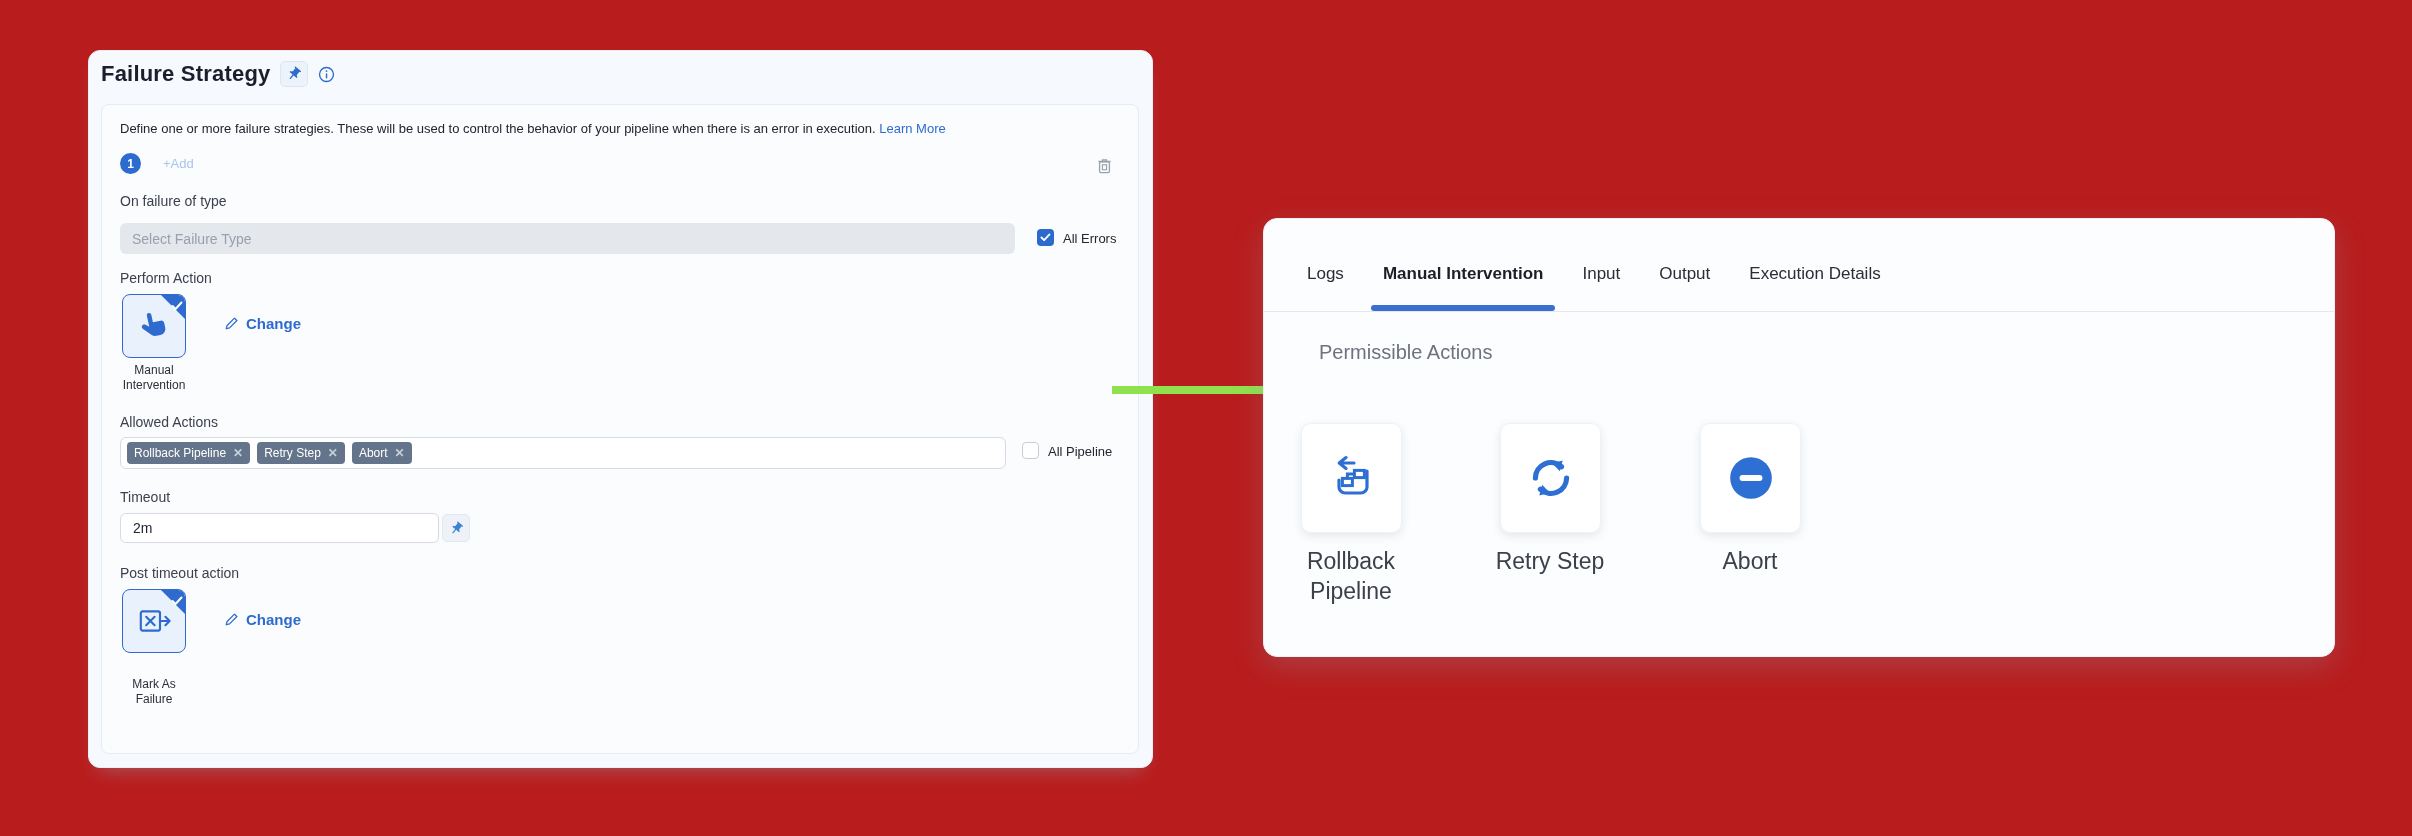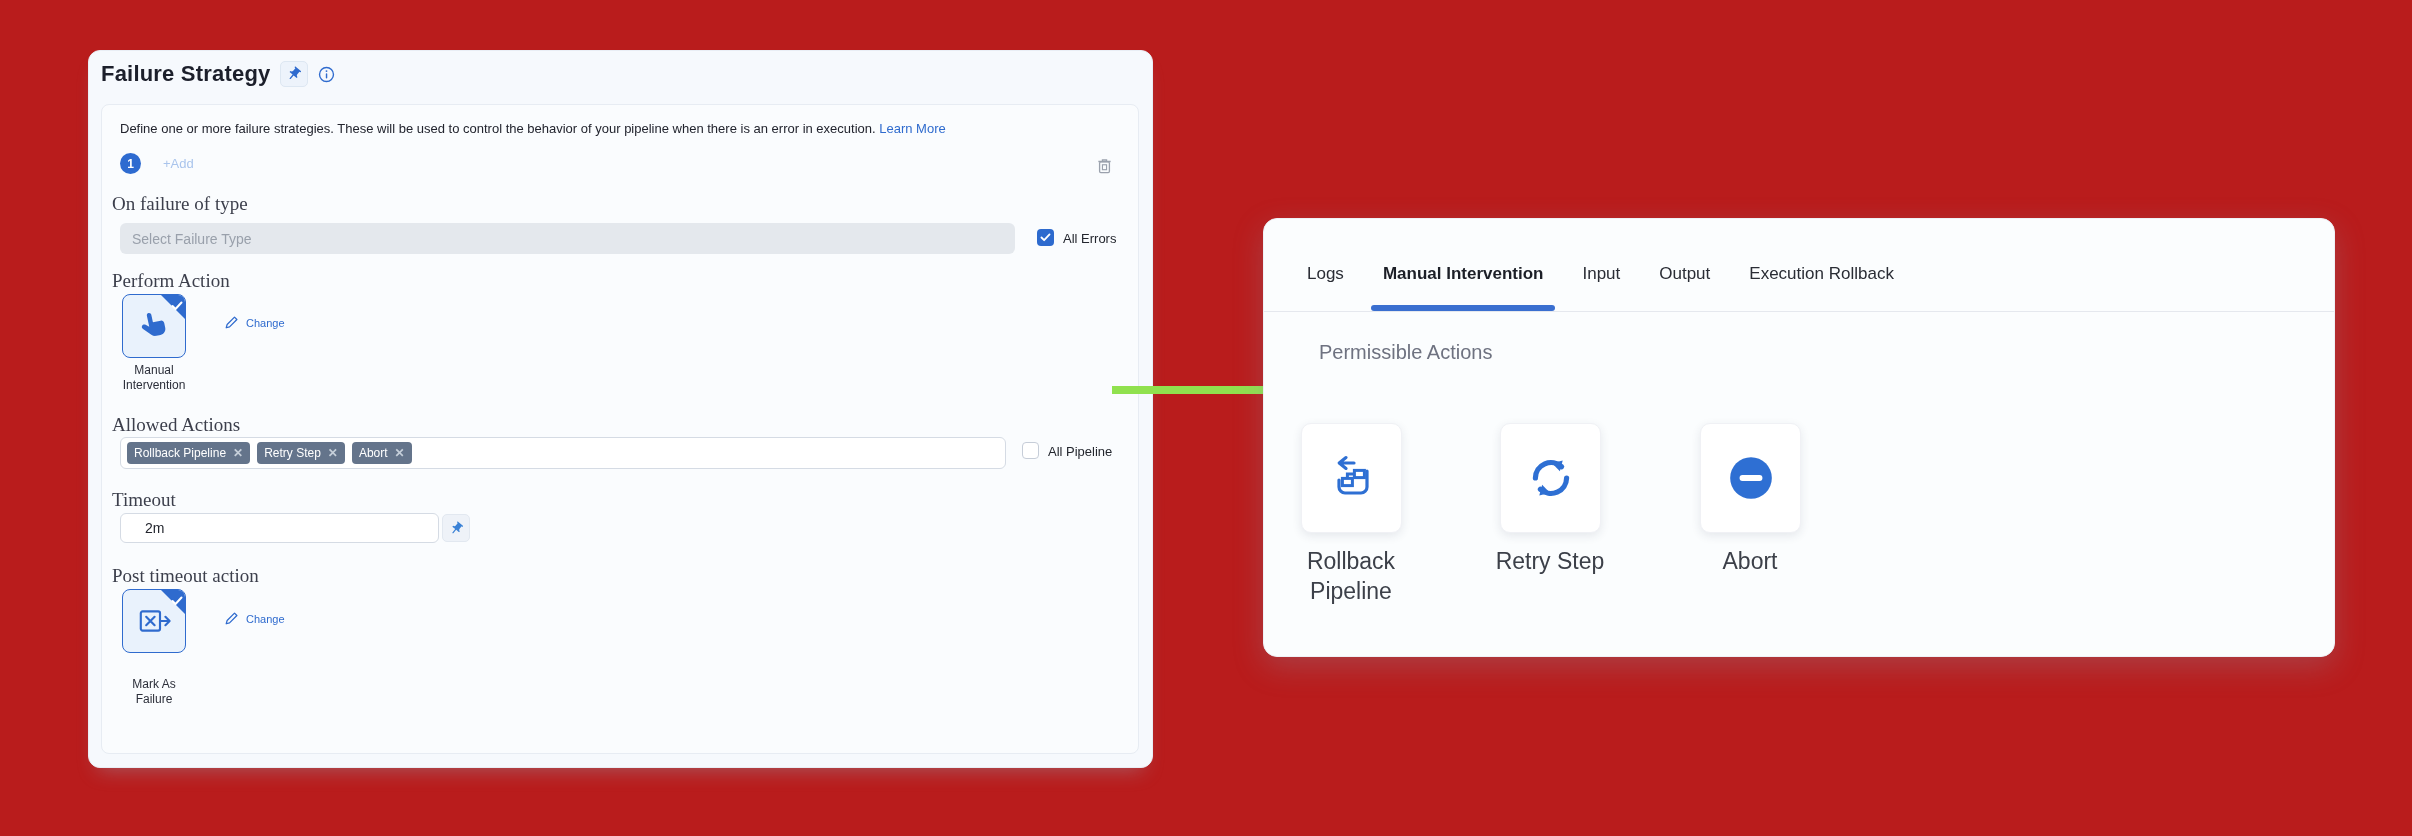--- a/index.html
+++ b/index.html
@@ -20,52 +20,52 @@
   .fs-inner { position:absolute; left:12px; top:53px; width:1038px; height:650px;
     background:#fafcfe; border:1px solid #e7ecf3; border-radius:8px; }
   .desc { position:absolute; left:18px; top:16px; font-size:13px; color:#22242e; line-height:16px; }
   .link { color:#2f6bce; cursor:pointer; }
   .strat-row { position:absolute; left:18px; top:48px; display:flex; align-items:center; gap:9px; }
   .badge { width:21px; height:21px; border-radius:50%; background:#2e6bd0; color:#fff;
     font-size:12px; font-weight:bold; display:flex; align-items:center; justify-content:center; cursor:pointer; }
   .add-link { font-size:13px; color:#a9c4ec; font-weight:normal; cursor:pointer;margin-left:13px; }
   .trash-btn { position:absolute; left:994px; top:52px; cursor:pointer; }
 
-  .fld-label { position:absolute; left:10px; font-size:19px; color:#3c3f4c;font-family:Liberation Serif, serif; }
+  .fld-label { position:absolute; left:18px; font-size:14px; color:#3c3f4c; }
   .sel-input { position:absolute; left:18px; top:118px; width:895px; height:31px;
     background:#e4e8ed; border:none; border-radius:6px; padding:0 12px; font-size:14px; color:#4a4f5a;
     font-family:"Liberation Sans",sans-serif; }
   .sel-input::placeholder { color:#99a0ab; }
   .chk-row { position:absolute; display:flex; align-items:flex-end; gap:9px; cursor:pointer; }
   .chk { width:17px; height:17px; border-radius:4px; display:flex; align-items:center; justify-content:center; }
   .chk.on { background:#2d6ace; }
   .chk.off { background:#ffffff; border:1px solid #c6cdd8; }
   .chk-label { font-size:13px; color:#23262e; }
 
   .action-card { position:absolute; width:64px; height:64px; background:#e9f2fc;
     border:1.5px solid #2f6bce; border-radius:8px; cursor:pointer; overflow:hidden;
     display:flex; align-items:center; justify-content:center; }
   .corner { position:absolute; top:0; right:0; width:0; height:0;
     border-top:24px solid #2f6bce; border-left:24px solid transparent; }
   .corner-check { position:absolute; top:2px; right:2px; }
   .card-caption { position:absolute; width:74px; text-align:center; font-size:12px;
     color:#2c2f3a; line-height:15px; }
   .change-link { position:absolute; display:flex; align-items:center; gap:7px;
-    font-size:11px; font-weight:normal; color:#2f6bce; cursor:pointer; }
+    font-size:15px; font-weight:bold; color:#2f6bce; cursor:pointer; }
 
   .tags-input { position:absolute; left:18px; top:332px; width:886px; height:32px;
     background:#ffffff; border:1px solid #d5dbe4; border-radius:6px;
     display:flex; align-items:center; gap:7px; padding:0 6px; }
   .tag { background:#64748b; color:#ffffff; font-size:12px; border-radius:4px;
     padding:4px 7px; display:flex; align-items:center; gap:7px; cursor:pointer; }
   .tag-x { color:#c6cfda; font-size:12px; font-weight:bold; cursor:pointer; }
 
   .timeout-wrap { position:absolute; left:18px; top:408px; display:flex; align-items:flex-start; }
   .timeout-input { width:319px; height:30px; background:#fff; border:1px solid #d5dbe4;
-    border-radius:6px; padding:0 24px; font-size:14px; color:#23262e; font-family:"Liberation Sans",sans-serif; }
+    border-radius:6px; padding:0 12px; font-size:14px; color:#23262e; font-family:"Liberation Sans",sans-serif; }
   .timeout-pin { width:28px; height:28px; margin-left:3px; margin-top:1px; background:#eef2f8;
     border:1px solid #e2e8f0; border-radius:5px; display:flex; align-items:center; justify-content:center; cursor:pointer; }
 
   
   .arrow { position:absolute; left:1100px; top:368px; }
 
   
   .detail-panel { position:absolute; left:1263px; top:218px; width:1072px; height:439px;
     background:#fbfdfe; border:1px solid #eef1f6; border-radius:14px;
     box-shadow:0 10px 30px rgba(140,152,172,.28); }
@@ -213,21 +213,21 @@
     <line x1="12" y1="22" x2="200" y2="22" stroke="#90e14e" stroke-width="8"></line>
     <polygon points="198,7 198,37 231,22" fill="#90e14e"></polygon>
   </svg>
 
   <div class="detail-panel">
     <div class="tabbar">
       <span class="tab">Logs</span>
       <span class="tab active">Manual Intervention</span>
       <span class="tab">Input</span>
       <span class="tab">Output</span>
-      <span class="tab">Execution Rollback</span>
+      <span class="tab">Execution Details</span>
     </div>
     <div class="tabbar-divider"></div>
 
     <span class="section-title">Permissible Actions</span>
 
     <div class="perm-card" style="left:37px">
       <svg width="48" height="48" viewBox="0 0 24 24">
         <path d="M19.5 8.5v8a3 3 0 0 1-3 3h-8a3 3 0 0 1-3-3v-3.5" fill="none" stroke="#2e6fd3" stroke-width="1.6" stroke-linecap="round"></path>
         <path d="M13 4.5H6.2M9 1.8L5.6 4.5 9 7.2" fill="none" stroke="#2e6fd3" stroke-width="1.6" stroke-linecap="round" stroke-linejoin="round"></path>
         <rect x="7.2" y="12.2" width="5" height="3.6" fill="none" stroke="#2e6fd3" stroke-width="1.5"></rect>

